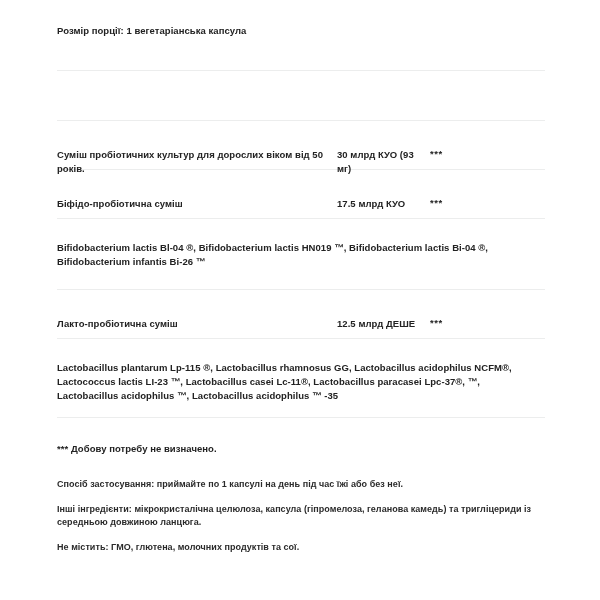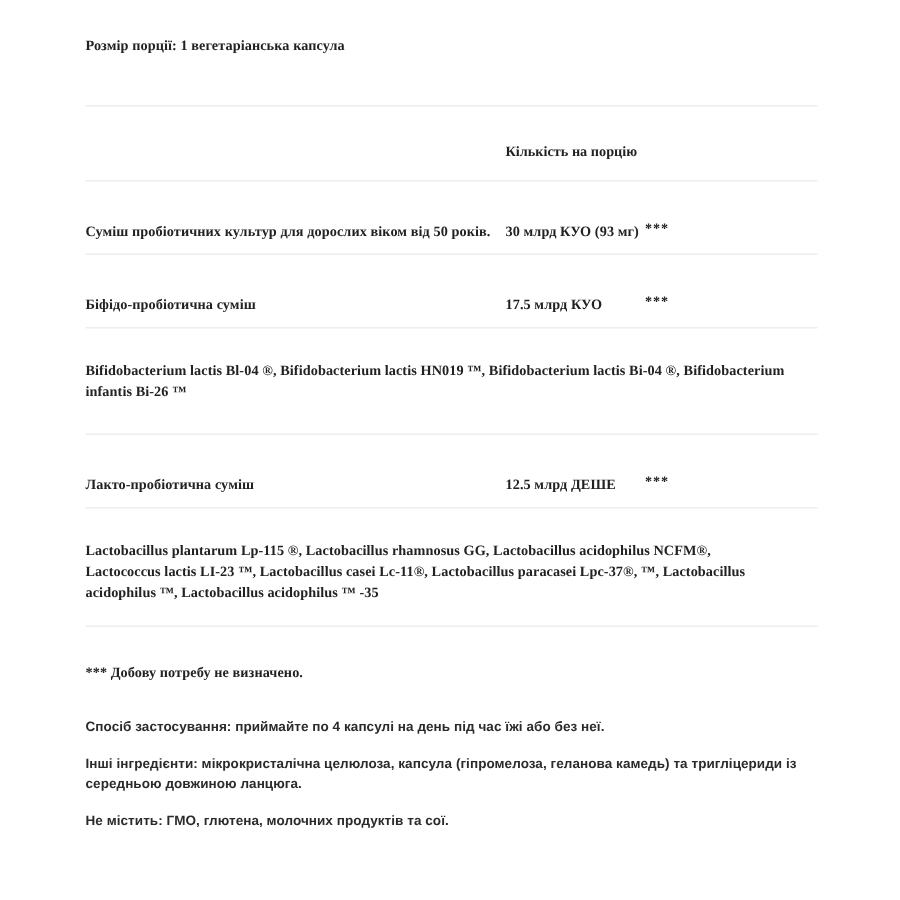--- a/index.html
+++ b/index.html
@@ -27,21 +27,20 @@
     width: 488px;
     margin: 0 0 0 57px;
     padding-top: 18px;
     box-sizing: border-box;
   }
   .sf-row {
     display: flex;
     align-items: flex-start;
     border-bottom: 1px solid #eceded;
     box-sizing: border-box;
-    font-family: Liberation Serif, serif;
   }
   .sf-row.no-rule {
     border-bottom: none;
   }
 
   .cell-name {
     width: 280px;
     flex: 0 0 280px;
     box-sizing: border-box;
     padding-right: 8px;
@@ -139,21 +138,20 @@
 
   <div class="sf-table">
 
     <div class="sf-row serving-row">
       <div class="cell-wide txt">Розмір порції: 1 вегетаріанська капсула</div>
     </div>
 
 
     <div class="sf-row header-row">
       <div class="cell-name txt-head"></div>
-      <div class="cell-amount txt-head">Кількість на порцію</div>
     </div>
 
     <div class="sf-row blend-row">
       <div class="cell-name txt">Суміш пробіотичних культур для дорослих віком від 50 років.</div>
       <div class="cell-amount txt">30 млрд КУО (93 мг)</div>
       <div class="cell-dv dv-mark">***</div>
     </div>
 
     <div class="sf-row blend-row">
       <div class="cell-name txt">Біфідо-пробіотична суміш</div>
@@ -175,19 +173,19 @@
       <div class="cell-wide txt">Lactobacillus plantarum Lp-115 ®, Lactobacillus rhamnosus GG, Lactobacillus acidophilus NCFM®, Lactococcus lactis LI-23 ™, Lactobacillus casei Lc-11®, Lactobacillus paracasei Lpc-37®, ™, Lactobacillus acidophilus ™, Lactobacillus acidophilus ™ -35</div>
     </div>
 
     <div class="sf-row footnote-row no-rule">
       <div class="cell-wide txt">*** Добову потребу не визначено.</div>
     </div>
 
   </div>
 
   <div class="prose">
-    <p>Спосіб застосування: приймайте по 4 капсулі на день під час їжі або без неї.</p>
+    <p>Спосіб застосування: приймайте по 1 капсулі на день під час їжі або без неї.</p>
     <p class="wide">Інші інгредієнти: мікрокристалічна целюлоза, капсула (гіпромелоза, геланова камедь) та тригліцериди із середньою довжиною ланцюга.</p>
     <p>Не містить: ГМО, глютена, молочних продуктів та сої.</p>
 
   </div>
 
 </div>
 
 </body></html>

